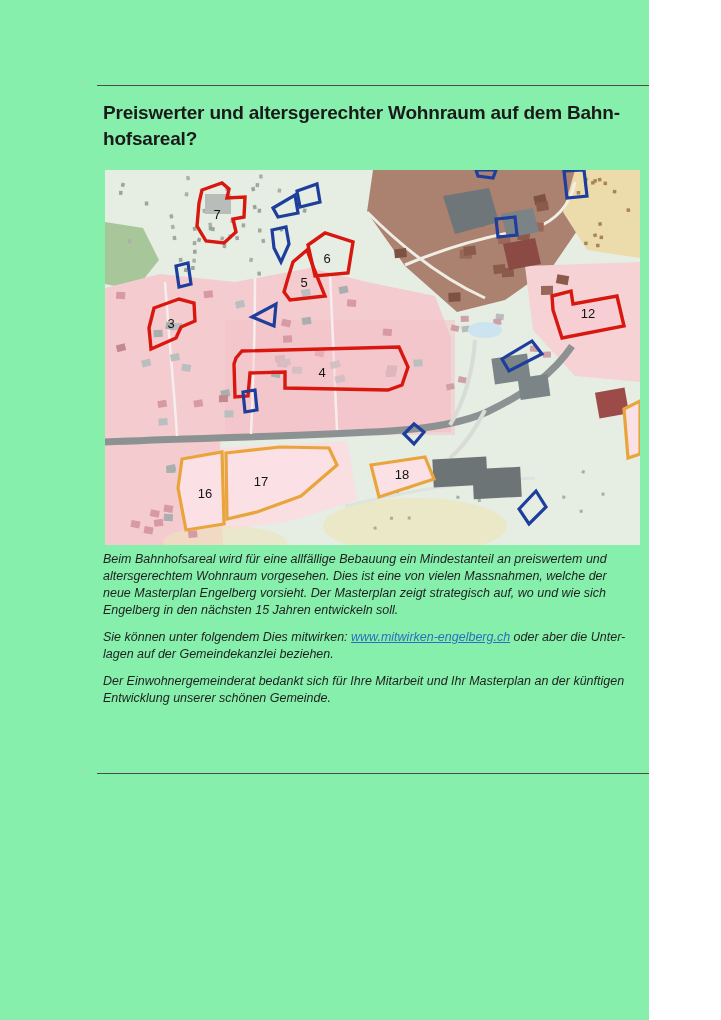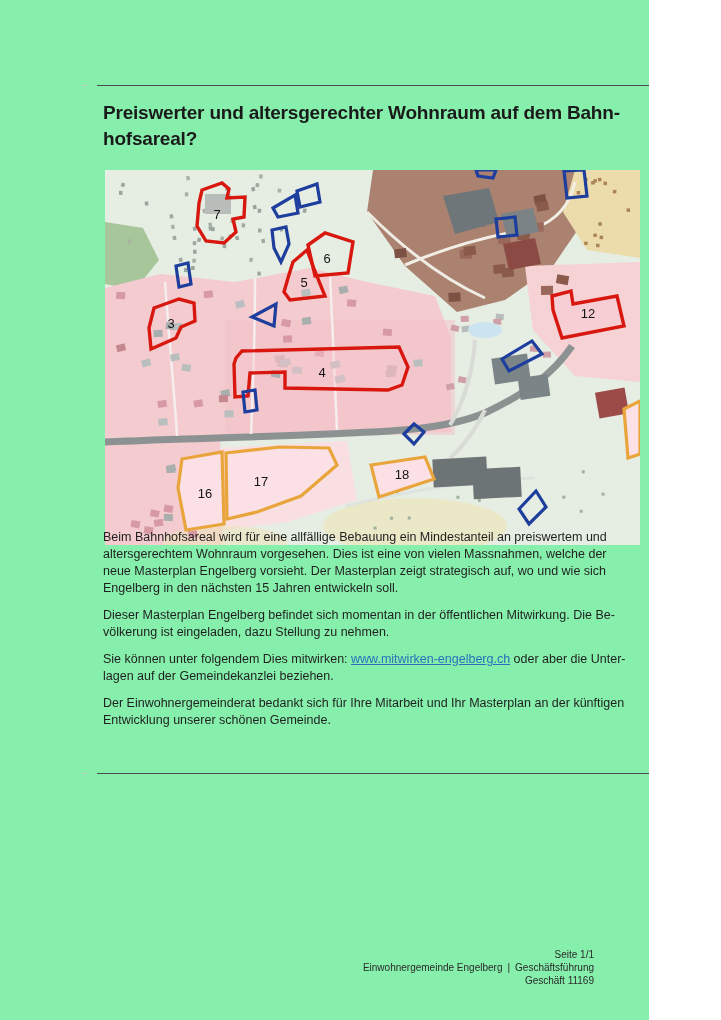--- a/index.html
+++ b/index.html
@@ -7,21 +7,21 @@
         font-family:"Liberation Sans",sans-serif;color:#1f1f1f;}
   .rule{position:absolute;left:97px;width:568px;height:1px;background:#4b4b4b;}
   .rule-top{top:85px;}
   .rule-bottom{top:773px;}
   .cropmark{position:absolute;width:5px;height:1px;background:#c9c9c9;}
   .title{position:absolute;left:103px;top:100px;width:545px;margin:0;
          font-size:19px;font-weight:bold;line-height:26px;letter-spacing:-0.2px;
          color:#1a1a1a;white-space:pre-line;}
   .map-figure{position:absolute;left:105px;top:170px;width:535px;height:375px;}
   .map-figure svg{display:block;}
-  .content{position:absolute;left:103px;top:529px;width:562px;}
+  .content{position:absolute;left:103px;top:551px;width:562px;font-style:italic;}
   .para{margin:0 0 10px 0;font-size:12.5px;line-height:17px;white-space:pre-line;}
   .link{color:#2d6fbd;text-decoration:underline;cursor:pointer;}
   .footer{position:absolute;right:55px;top:948px;text-align:right;
           font-size:10px;line-height:13px;color:#2a2a2a;}
   .footer .sep{margin:0 5px;}
   .region-label{font-family:"Liberation Sans",sans-serif;font-size:13px;fill:#141414;}
 </style>
 </head>
 <body>
 
@@ -262,31 +262,24 @@
           <text x="217" y="207" text-anchor="middle" class="region-label">4</text>
         </g>
     </svg>
   </div>
 
   <div class="content">
     <p class="para">Beim Bahnhofsareal wird für eine allfällige Bebauung ein Mindestanteil an preiswertem und
 altersgerechtem Wohnraum vorgesehen. Dies ist eine von vielen Massnahmen, welche der
 neue Masterplan Engelberg vorsieht. Der Masterplan zeigt strategisch auf, wo und wie sich
 Engelberg in den nächsten 15 Jahren entwickeln soll.</p>
-    <p class="para">Dieser Masterplan Engelberg befindet sich momentan in der öffentlichen Mitwirkung. Die Be-
-völkerung ist eingeladen, dazu Stellung zu nehmen.</p>
     <p class="para"><span>Sie können unter folgendem Dies mitwirken: </span><a class="link">www.mitwirken-engelberg.ch</a><span> oder aber die Unter-
 lagen auf der Gemeindekanzlei beziehen.</span></p>
     <p class="para">Der Einwohnergemeinderat bedankt sich für Ihre Mitarbeit und Ihr Masterplan an der künftigen
 Entwicklung unserer schönen Gemeinde.</p>
   </div>
 
   <div class="rule rule-bottom"></div>
   <div class="cropmark" style="left:82px;top:773px;"></div>
   <div class="cropmark" style="left:666px;top:773px;"></div>
 
-  <div class="footer">
-    <div>Seite 1/1</div>
-    <div><span>Einwohnergemeinde Engelberg</span><span class="sep">|</span><span>Geschäftsführung</span></div>
-    <div>Geschäft 11169</div>
-  </div>
 
 </div>
 
 </body></html>

